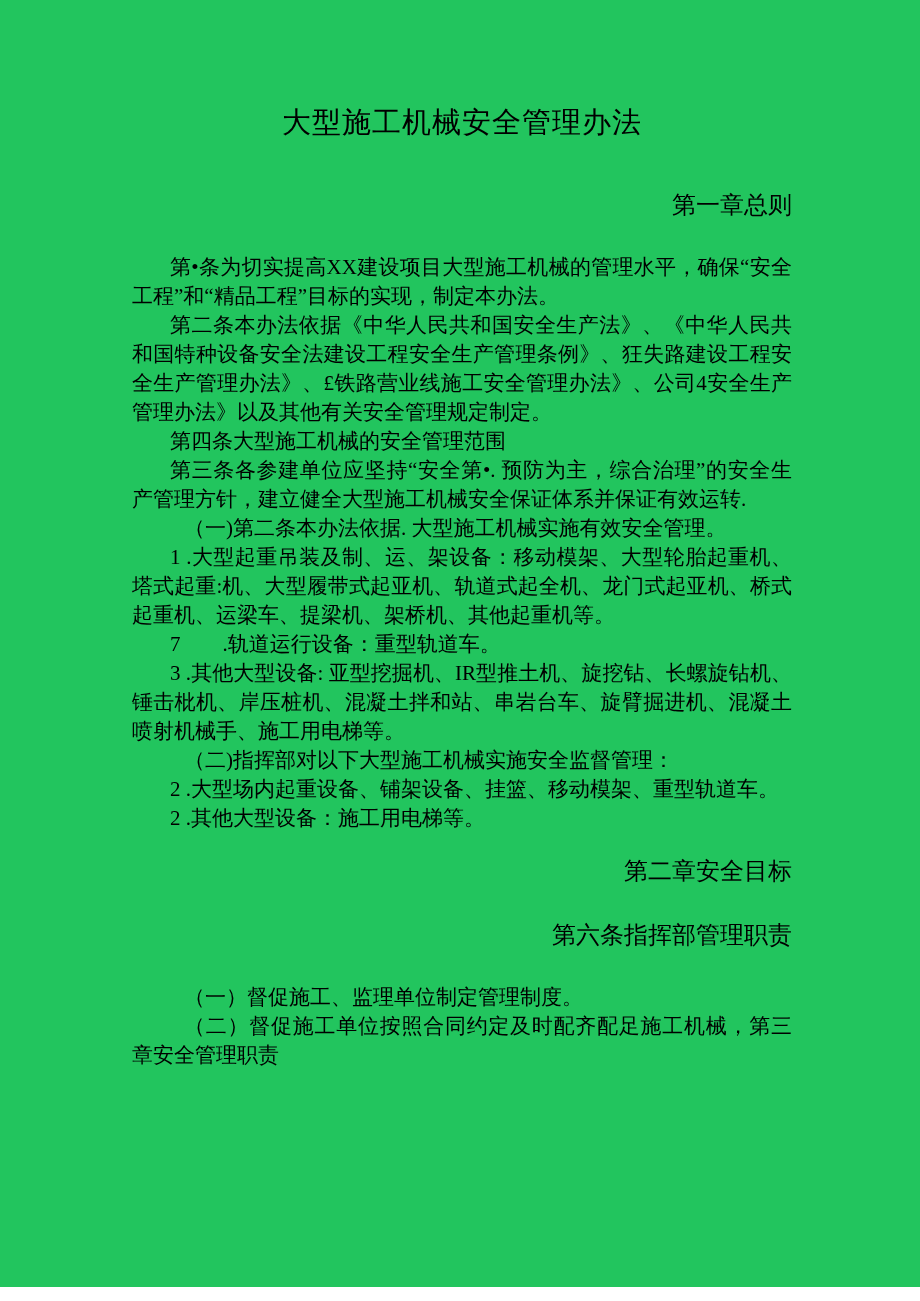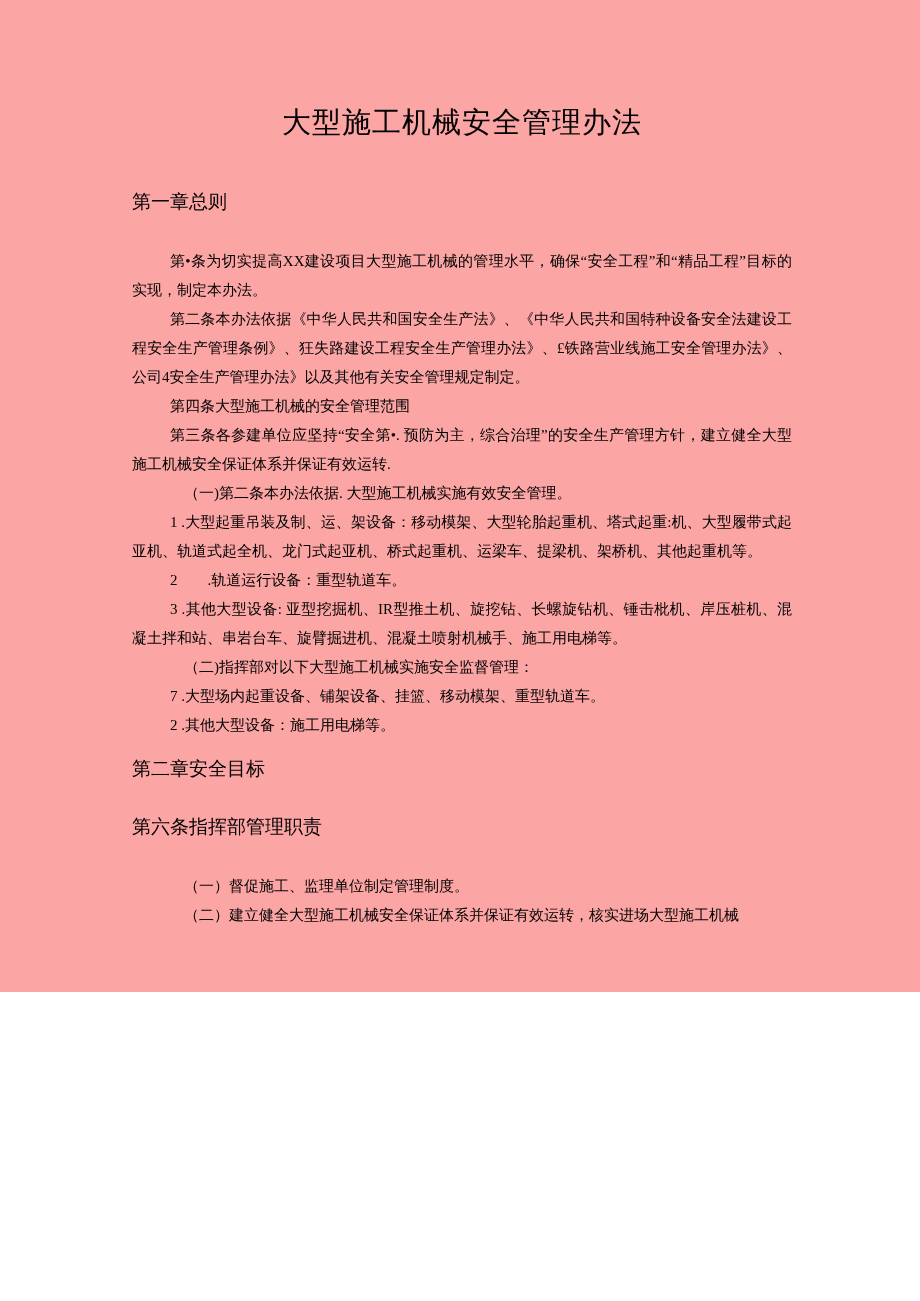--- a/index.html
+++ b/index.html
@@ -4,47 +4,47 @@
 <style>
   html, body {
     margin: 0;
     padding: 0;
     background: #ffffff;
   }
   .page {
     position: relative;
     box-sizing: border-box;
     width: 920px;
-    height: 992px;
+    height: 1287px;
     margin: 0;
-    background: #fca5a5;
+    background: #22c55e;
     color: #000000;
     font-family: "Liberation Serif", "DejaVu Serif", serif;
     padding: 103px 128px 0 132px;
     overflow: hidden;
   }
   .doc-title {
     font-size: 29px;
     font-weight: 400;
     text-align: center;
     margin: 0 0 46px 0;
     letter-spacing: 1px;
     white-space: nowrap;
   }
   .chapter-heading {
-    font-size: 19px;
+    font-size: 24px;
     font-weight: 400;
-    text-align: left;
+    text-align: right;
     margin: 0 0 32px 0;
   }
   .heading-spaced {
-    margin-top: 16px;
+    margin-top: 22px;
   }
   .body-text p {
-    font-size: 15px;
+    font-size: 21px;
     line-height: 29px;
     margin: 0;
     text-align: justify;
   }
   .indent-2 { text-indent: 38px; }
   .indent-3 { text-indent: 52px; }
 </style>
 </head>
 <body>
 
@@ -54,33 +54,33 @@
 
   <div class="chapter">
     <h2 class="chapter-heading">第一章总则</h2>
     <div class="body-text">
       <p class="indent-2">第•条为切实提高XX建设项目大型施工机械的管理水平，确保“安全工程”和“精品工程”目标的实现，制定本办法。</p>
       <p class="indent-2">第二条本办法依据《中华人民共和国安全生产法》、《中华人民共和国特种设备安全法建设工程安全生产管理条例》、狂失路建设工程安全生产管理办法》、£铁路营业线施工安全管理办法》、公司4安全生产管理办法》以及其他有关安全管理规定制定。</p>
       <p class="indent-2">第四条大型施工机械的安全管理范围</p>
       <p class="indent-2">第三条各参建单位应坚持“安全第•. 预防为主，综合治理”的安全生产管理方针，建立健全大型施工机械安全保证体系并保证有效运转.</p>
       <p class="indent-3">（一)第二条本办法依据. 大型施工机械实施有效安全管理。</p>
       <p class="indent-2">1 .大型起重吊装及制、运、架设备：移动模架、大型轮胎起重机、塔式起重:机、大型履带式起亚机、轨道式起全机、龙门式起亚机、桥式起重机、运梁车、提梁机、架桥机、其他起重机等。</p>
-      <p class="indent-2">2　　.轨道运行设备：重型轨道车。</p>
+      <p class="indent-2">7　　.轨道运行设备：重型轨道车。</p>
       <p class="indent-2">3 .其他大型设备: 亚型挖掘机、IR型推土机、旋挖钻、长螺旋钻机、锤击枇机、岸压桩机、混凝土拌和站、串岩台车、旋臂掘进机、混凝土喷射机械手、施工用电梯等。</p>
       <p class="indent-3">（二)指挥部对以下大型施工机械实施安全监督管理：</p>
-      <p class="indent-2">7 .大型场内起重设备、铺架设备、挂篮、移动模架、重型轨道车。</p>
+      <p class="indent-2">2 .大型场内起重设备、铺架设备、挂篮、移动模架、重型轨道车。</p>
       <p class="indent-2">2 .其他大型设备：施工用电梯等。</p>
     </div>
   </div>
 
   <div class="chapter">
     <h2 class="chapter-heading heading-spaced">第二章安全目标</h2>
   </div>
 
   <div class="chapter">
     <h2 class="chapter-heading heading-spaced">第六条指挥部管理职责</h2>
     <div class="body-text">
       <p class="indent-3">（一）督促施工、监理单位制定管理制度。</p>
-      <p class="indent-3">（二）建立健全大型施工机械安全保证体系并保证有效运转，核实进场大型施工机械</p>
+      <p class="indent-3">（二）督促施工单位按照合同约定及时配齐配足施工机械，第三章安全管理职责</p>
     </div>
   </div>
 
 </div>
 
 </body></html>

